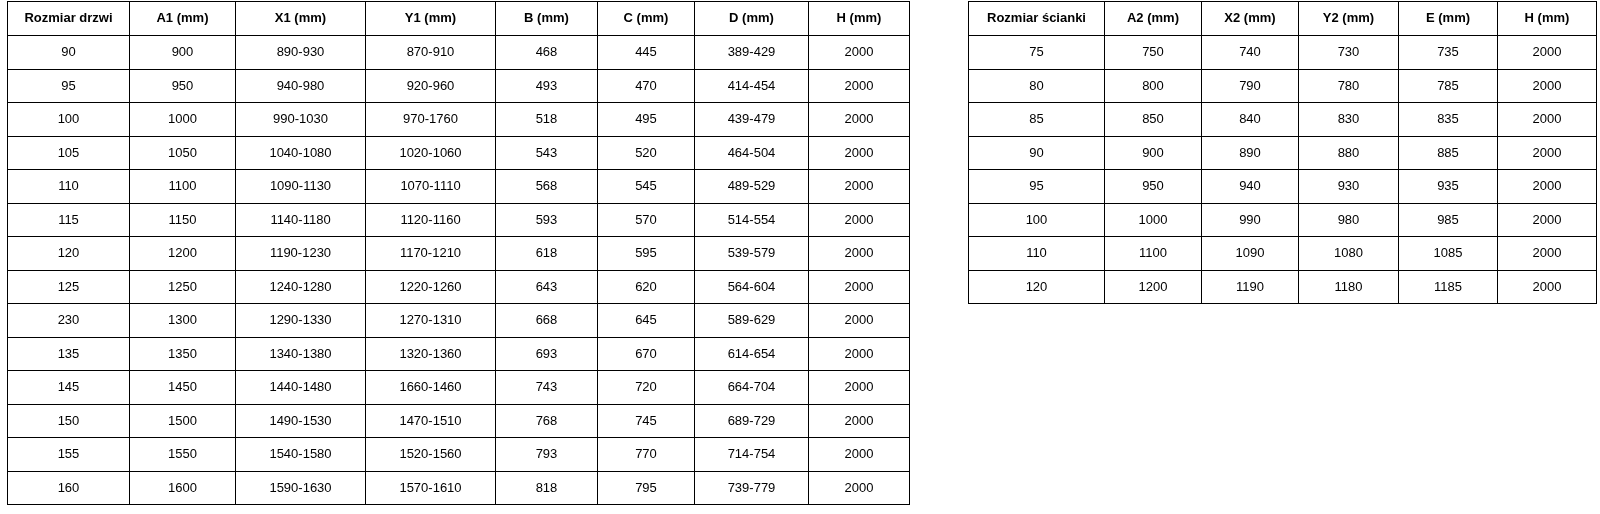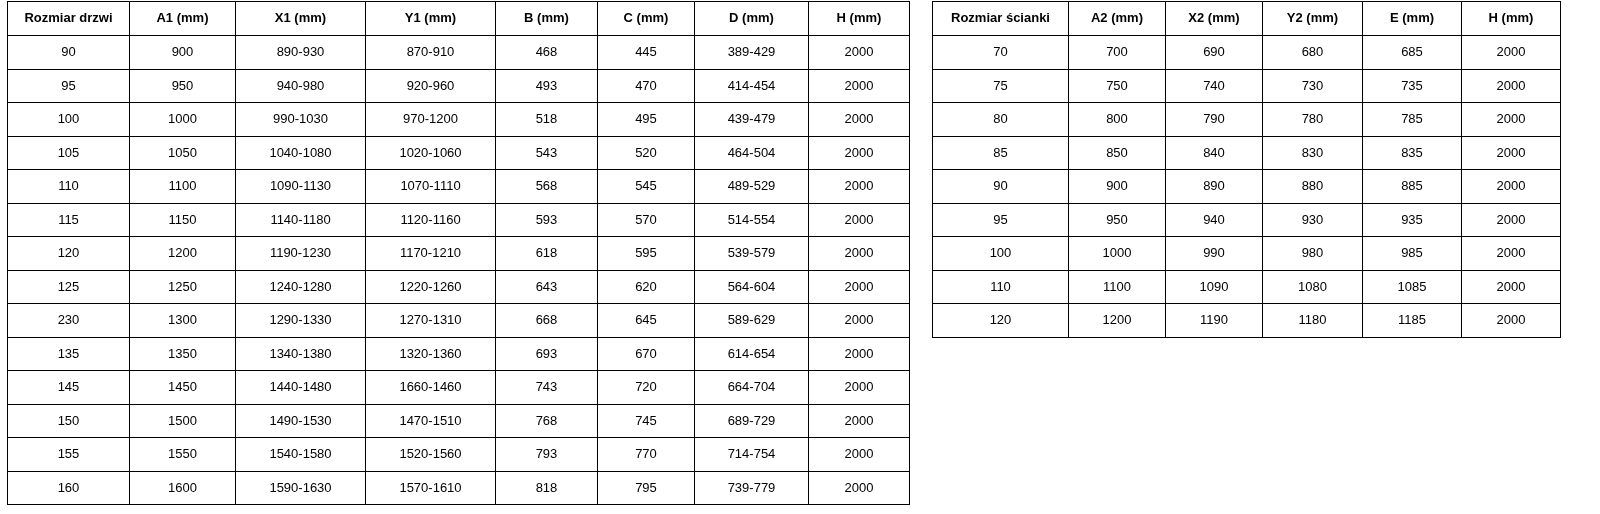--- a/index.html
+++ b/index.html
@@ -53,21 +53,21 @@
   #doors-table col.c2 { width: 130px; }
   #doors-table col.c3 { width: 130px; }
   #doors-table col.c4 { width: 102px; }
   #doors-table col.c5 { width: 97px; }
   #doors-table col.c6 { width: 114px; }
   #doors-table col.c7 { width: 101px; }
 
   
   #walls-table-wrap {
     position: absolute;
-    left: 932px;
+    left: 968px;
     top: 1px;
   }
   #walls-table {
     width: 628px;
   }
   #walls-table col.c0 { width: 136px; }
   #walls-table col.c1 { width: 97px; }
   #walls-table col.c2 { width: 97px; }
   #walls-table col.c3 { width: 100px; }
   #walls-table col.c4 { width: 99px; }
@@ -120,21 +120,21 @@
           <td>920-960</td>
           <td>493</td>
           <td>470</td>
           <td>414-454</td>
           <td>2000</td>
         </tr>
         <tr>
           <td>100</td>
           <td>1000</td>
           <td>990-1030</td>
-          <td>970-1200</td>
+          <td>970-1760</td>
           <td>518</td>
           <td>495</td>
           <td>439-479</td>
           <td>2000</td>
         </tr>
         <tr>
           <td>105</td>
           <td>1050</td>
           <td>1040-1080</td>
           <td>1020-1060</td>
@@ -262,28 +262,20 @@
           <th>Rozmiar ścianki</th>
           <th>A2 (mm)</th>
           <th>X2 (mm)</th>
           <th>Y2 (mm)</th>
           <th>E (mm)</th>
           <th>H (mm)</th>
         </tr>
       </thead>
       <tbody>
         <tr>
-          <td>70</td>
-          <td>700</td>
-          <td>690</td>
-          <td>680</td>
-          <td>685</td>
-          <td>2000</td>
-        </tr>
-        <tr>
           <td>75</td>
           <td>750</td>
           <td>740</td>
           <td>730</td>
           <td>735</td>
           <td>2000</td>
         </tr>
         <tr>
           <td>80</td>
           <td>800</td>

